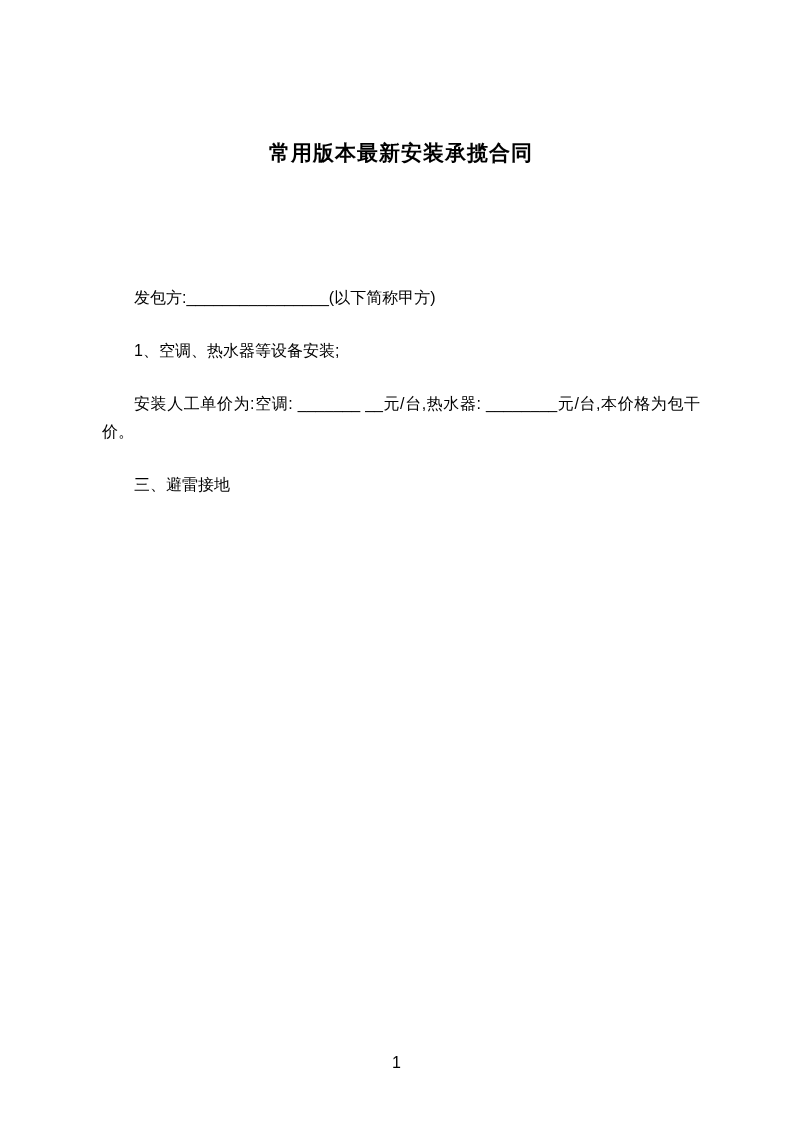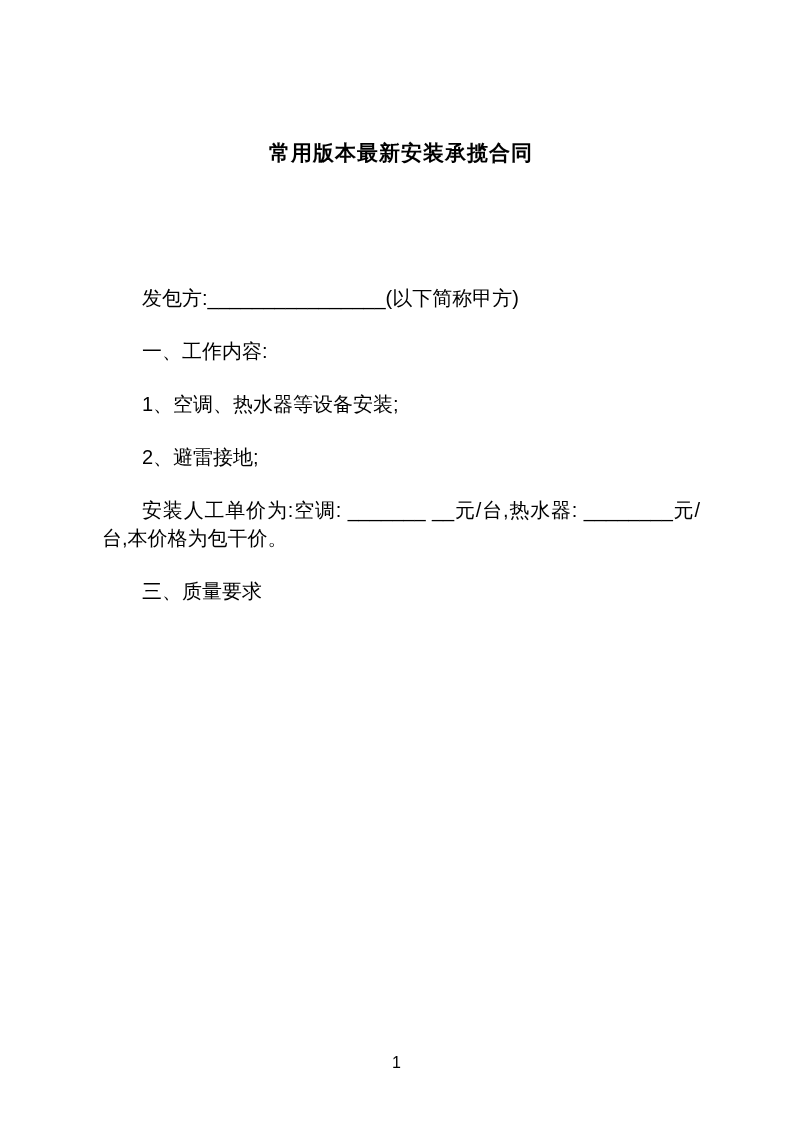--- a/index.html
+++ b/index.html
@@ -26,21 +26,21 @@
     margin: 0 0 116px 0;
     padding-top: 138px;
     font-size: 21px;
     line-height: 30px;
     font-weight: bold;
     text-align: center;
     letter-spacing: 1px;
   }
   .contract-body p {
     margin: 0 0 25px 0;
-    font-size: 20px;
+    font-size: 16px;
     line-height: 28px;
     text-align: justify;
     text-indent: 2em;
     word-break: break-all;
   }
   .page-number {
     position: absolute;
     left: 0;
     right: 0;
     top: 1049px;
@@ -50,21 +50,19 @@
   }
 </style>
 </head>
 <body>
 
 <div class="page">
   <h1 class="doc-title">常用版本最新安装承揽合同</h1>
 
   <div class="contract-body">
       <p>发包方:________________(以下简称甲方)</p>
-      <p>一、工作内容:</p>
       <p>1、空调、热水器等设备安装;</p>
-      <p>2、避雷接地;</p>
       <p>安装人工单价为:空调: _______ __元/台,热水器: ________元/台,本价格为包干价。</p>
-      <p>三、质量要求</p>
+      <p>三、避雷接地</p>
     </div>
 
   <div class="page-number">1</div>
 </div>
 
 </body></html>

